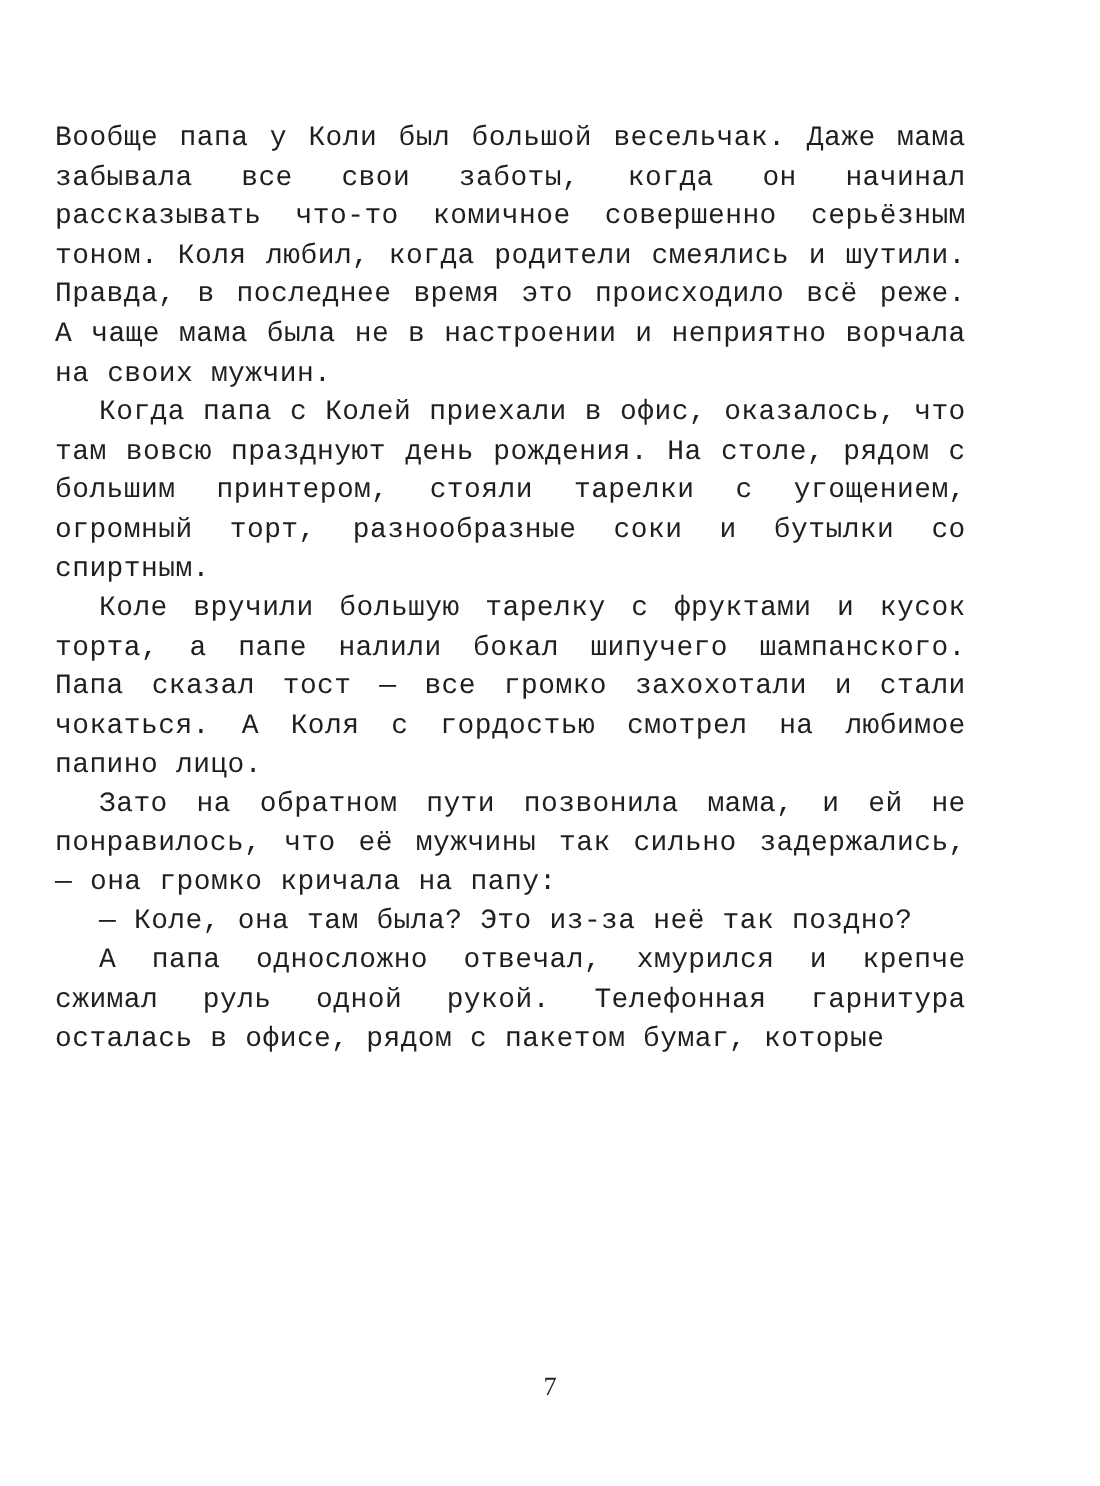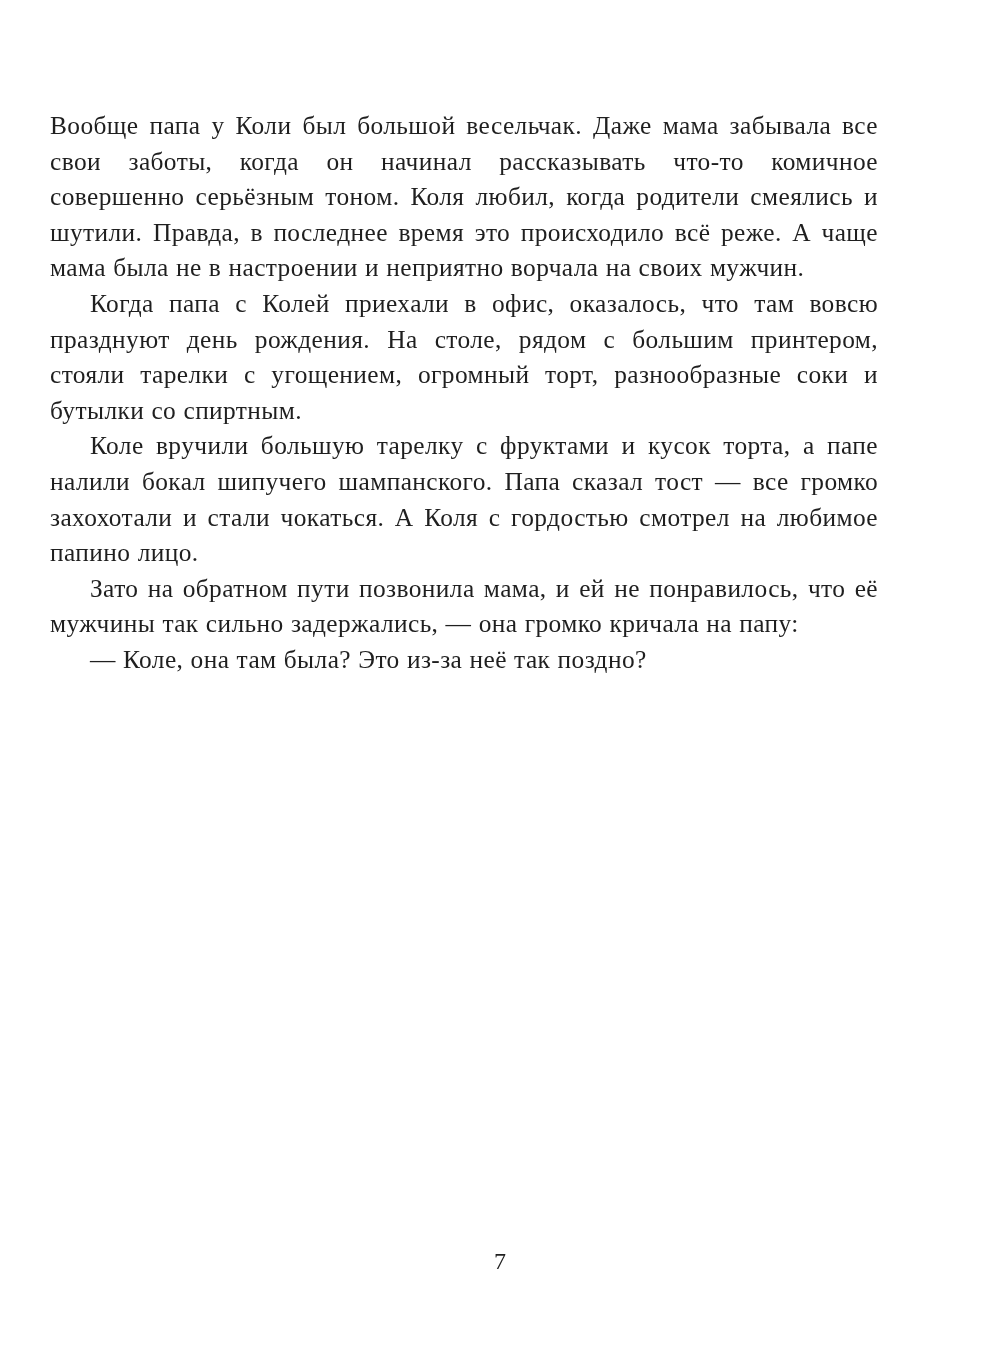--- a/index.html
+++ b/index.html
@@ -28,20 +28,21 @@
   p.para {
     margin: 0;
     font-size: 25.4px;
     line-height: 35.6px;
     text-align: justify;
     text-justify: inter-word;
     letter-spacing: 0.4px;
     word-spacing: 0.5px;
     text-indent: 40px;
     color: #1f1f1f;
+    font-family: Liberation Mono, monospace;
   }
   p.para.first {
     text-indent: 0;
   }
   
   .page-number {
     position: absolute;
     left: 0;
     right: 0;
     top: 1248px;
@@ -54,15 +55,16 @@
 </head>
 <body>
 
 <div class="page">
   <div class="text-block">
     <p class="para first">Вообще папа у Коли был большой весельчак. Даже мама забывала все свои заботы, когда он начинал рассказывать что-то комичное совершенно серьёзным тоном. Коля любил, когда родители смеялись и шутили. Правда, в последнее время это происходило всё реже. А чаще мама была не в настроении и неприятно ворчала на своих мужчин.</p>
     <p class="para">Когда папа с Колей приехали в офис, оказалось, что там вовсю празднуют день рождения. На столе, рядом с большим принтером, стояли тарелки с угощением, огромный торт, разнообразные соки и бутылки со спиртным.</p>
     <p class="para">Коле вручили большую тарелку с фруктами и кусок торта, а папе налили бокал шипучего шампанского. Папа сказал тост — все громко захохотали и стали чокаться. А Коля с гордостью смотрел на любимое папино лицо.</p>
     <p class="para">Зато на обратном пути позвонила мама, и ей не понравилось, что её мужчины так сильно задержались, — она громко кричала на папу:</p>
     <p class="para">— Коле, она там была? Это из-за неё так поздно?</p>
+    <p class="para">А папа односложно отвечал, хмурился и крепче сжимал руль одной рукой. Телефонная гарнитура осталась в офисе, рядом с пакетом бумаг, которые</p>
   </div>
   <div class="page-number">7</div>
 </div>
 
 </body></html>

